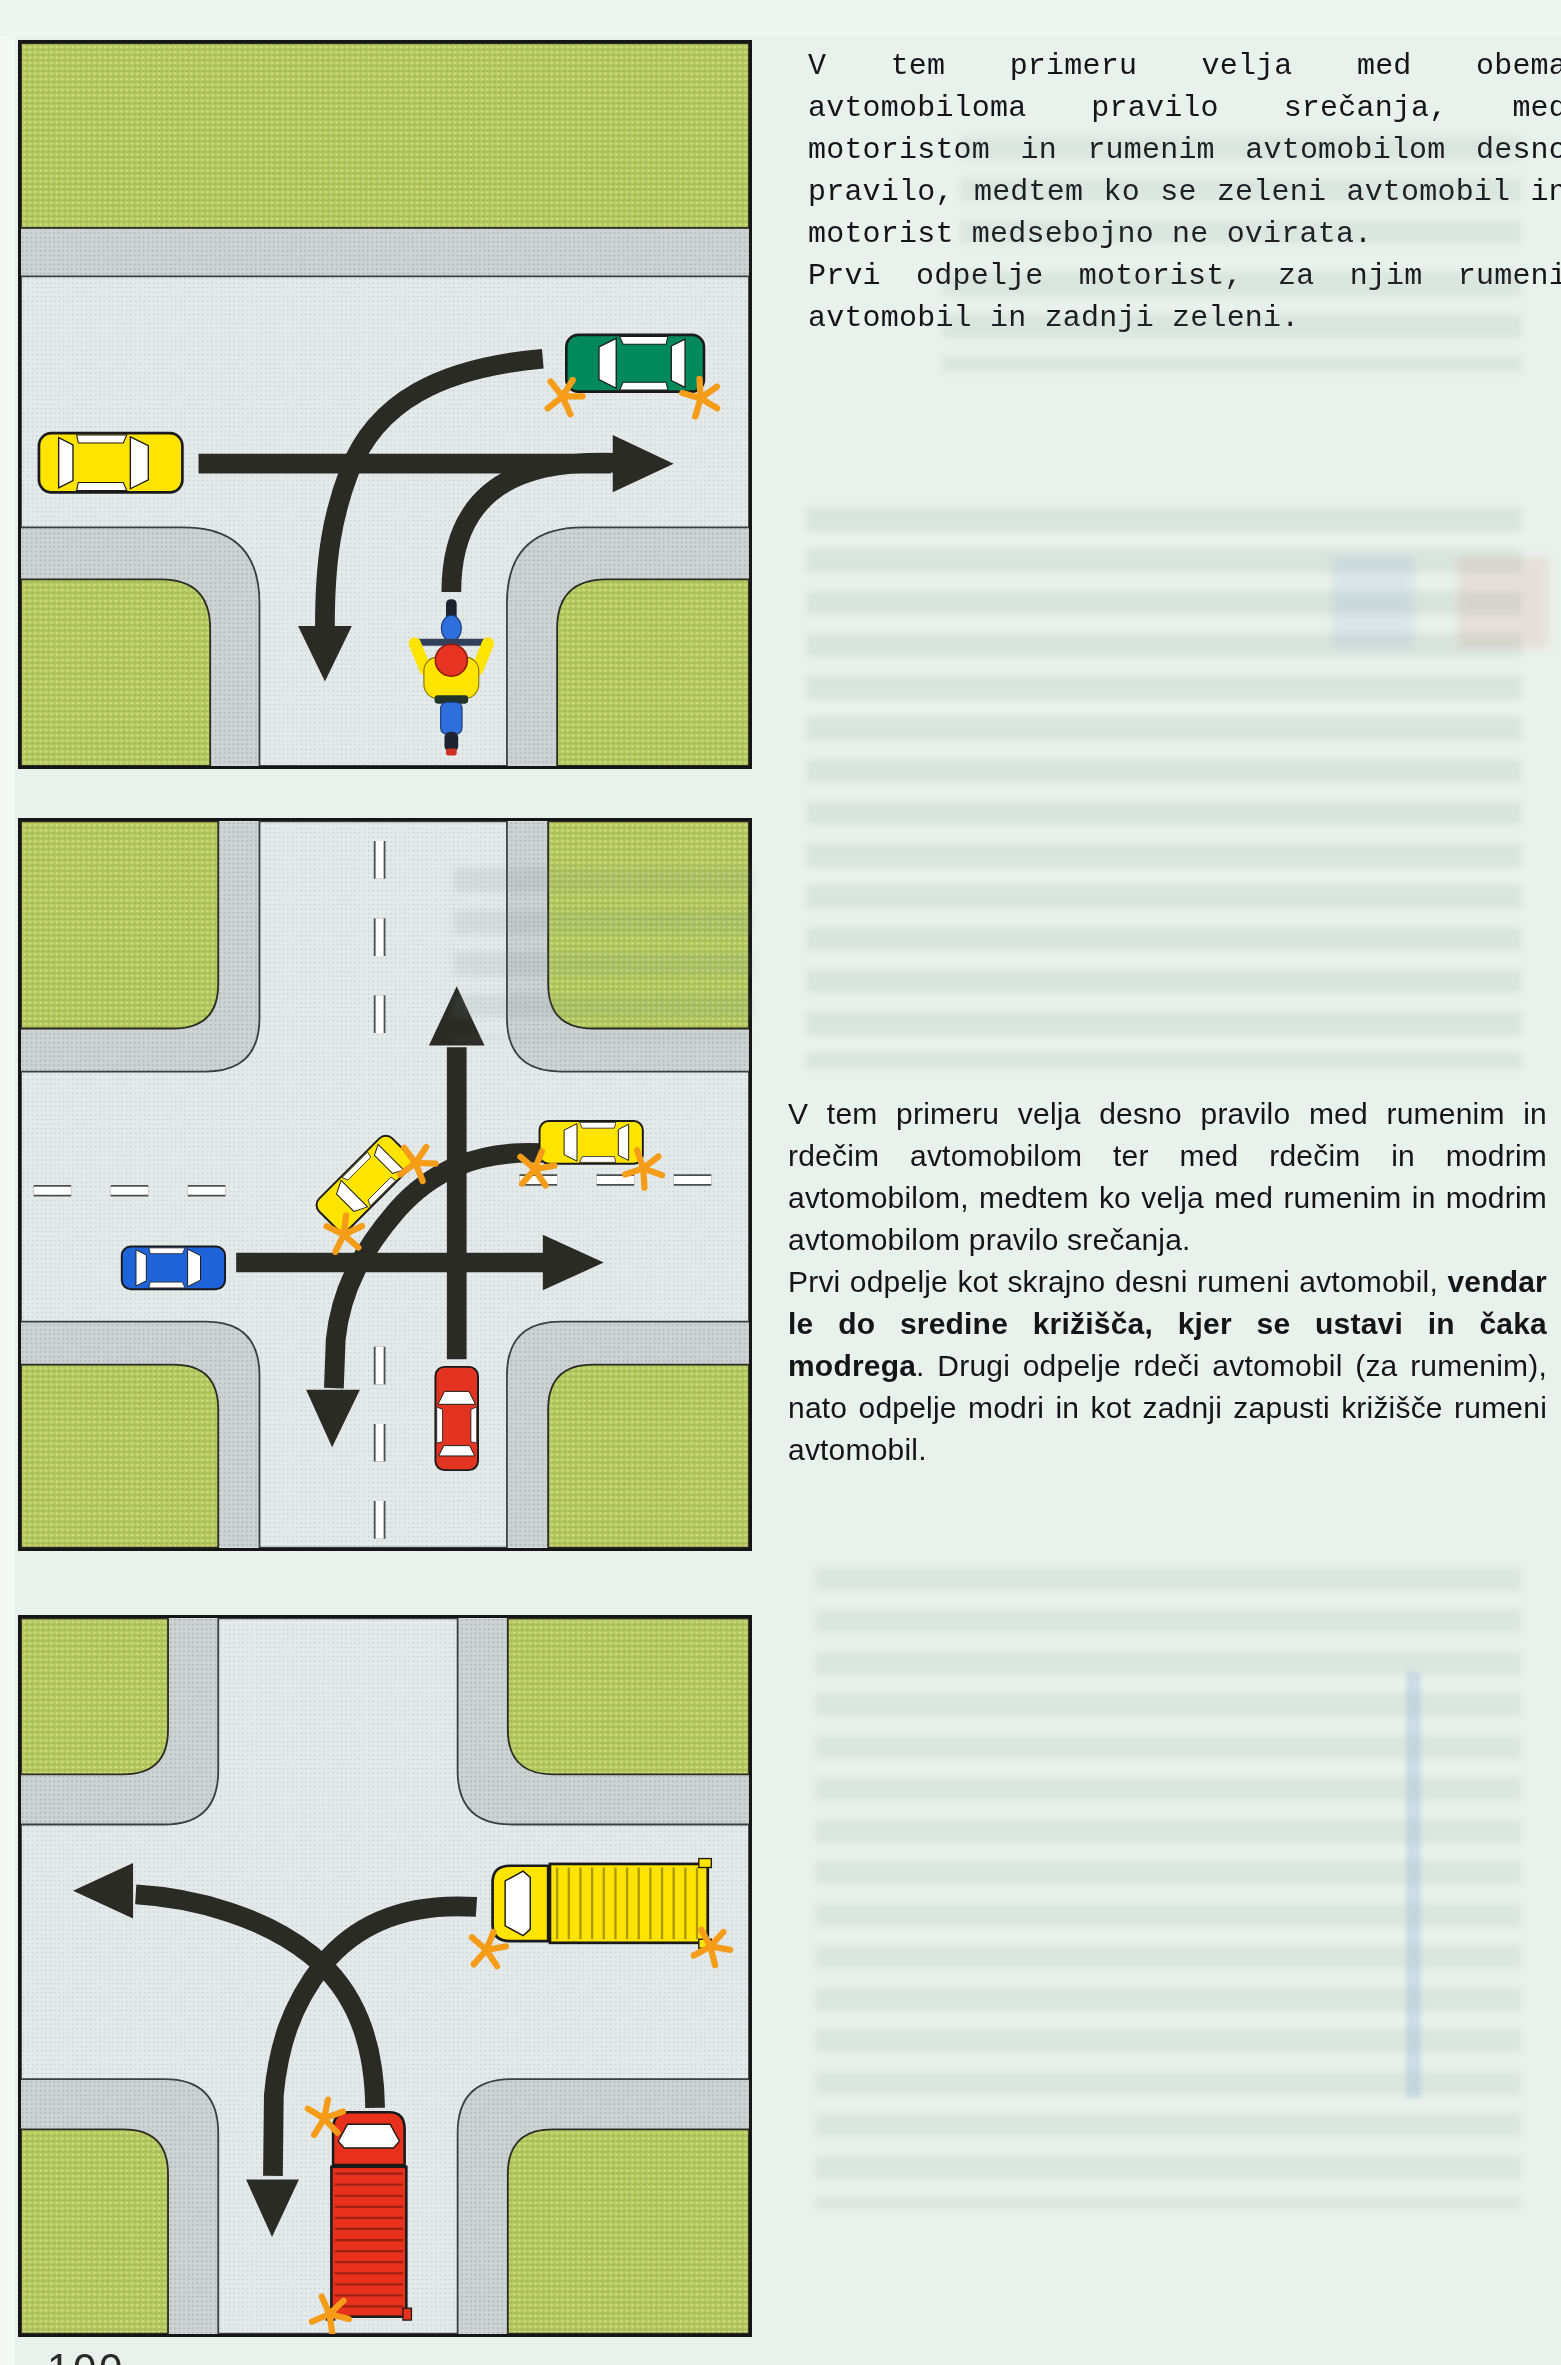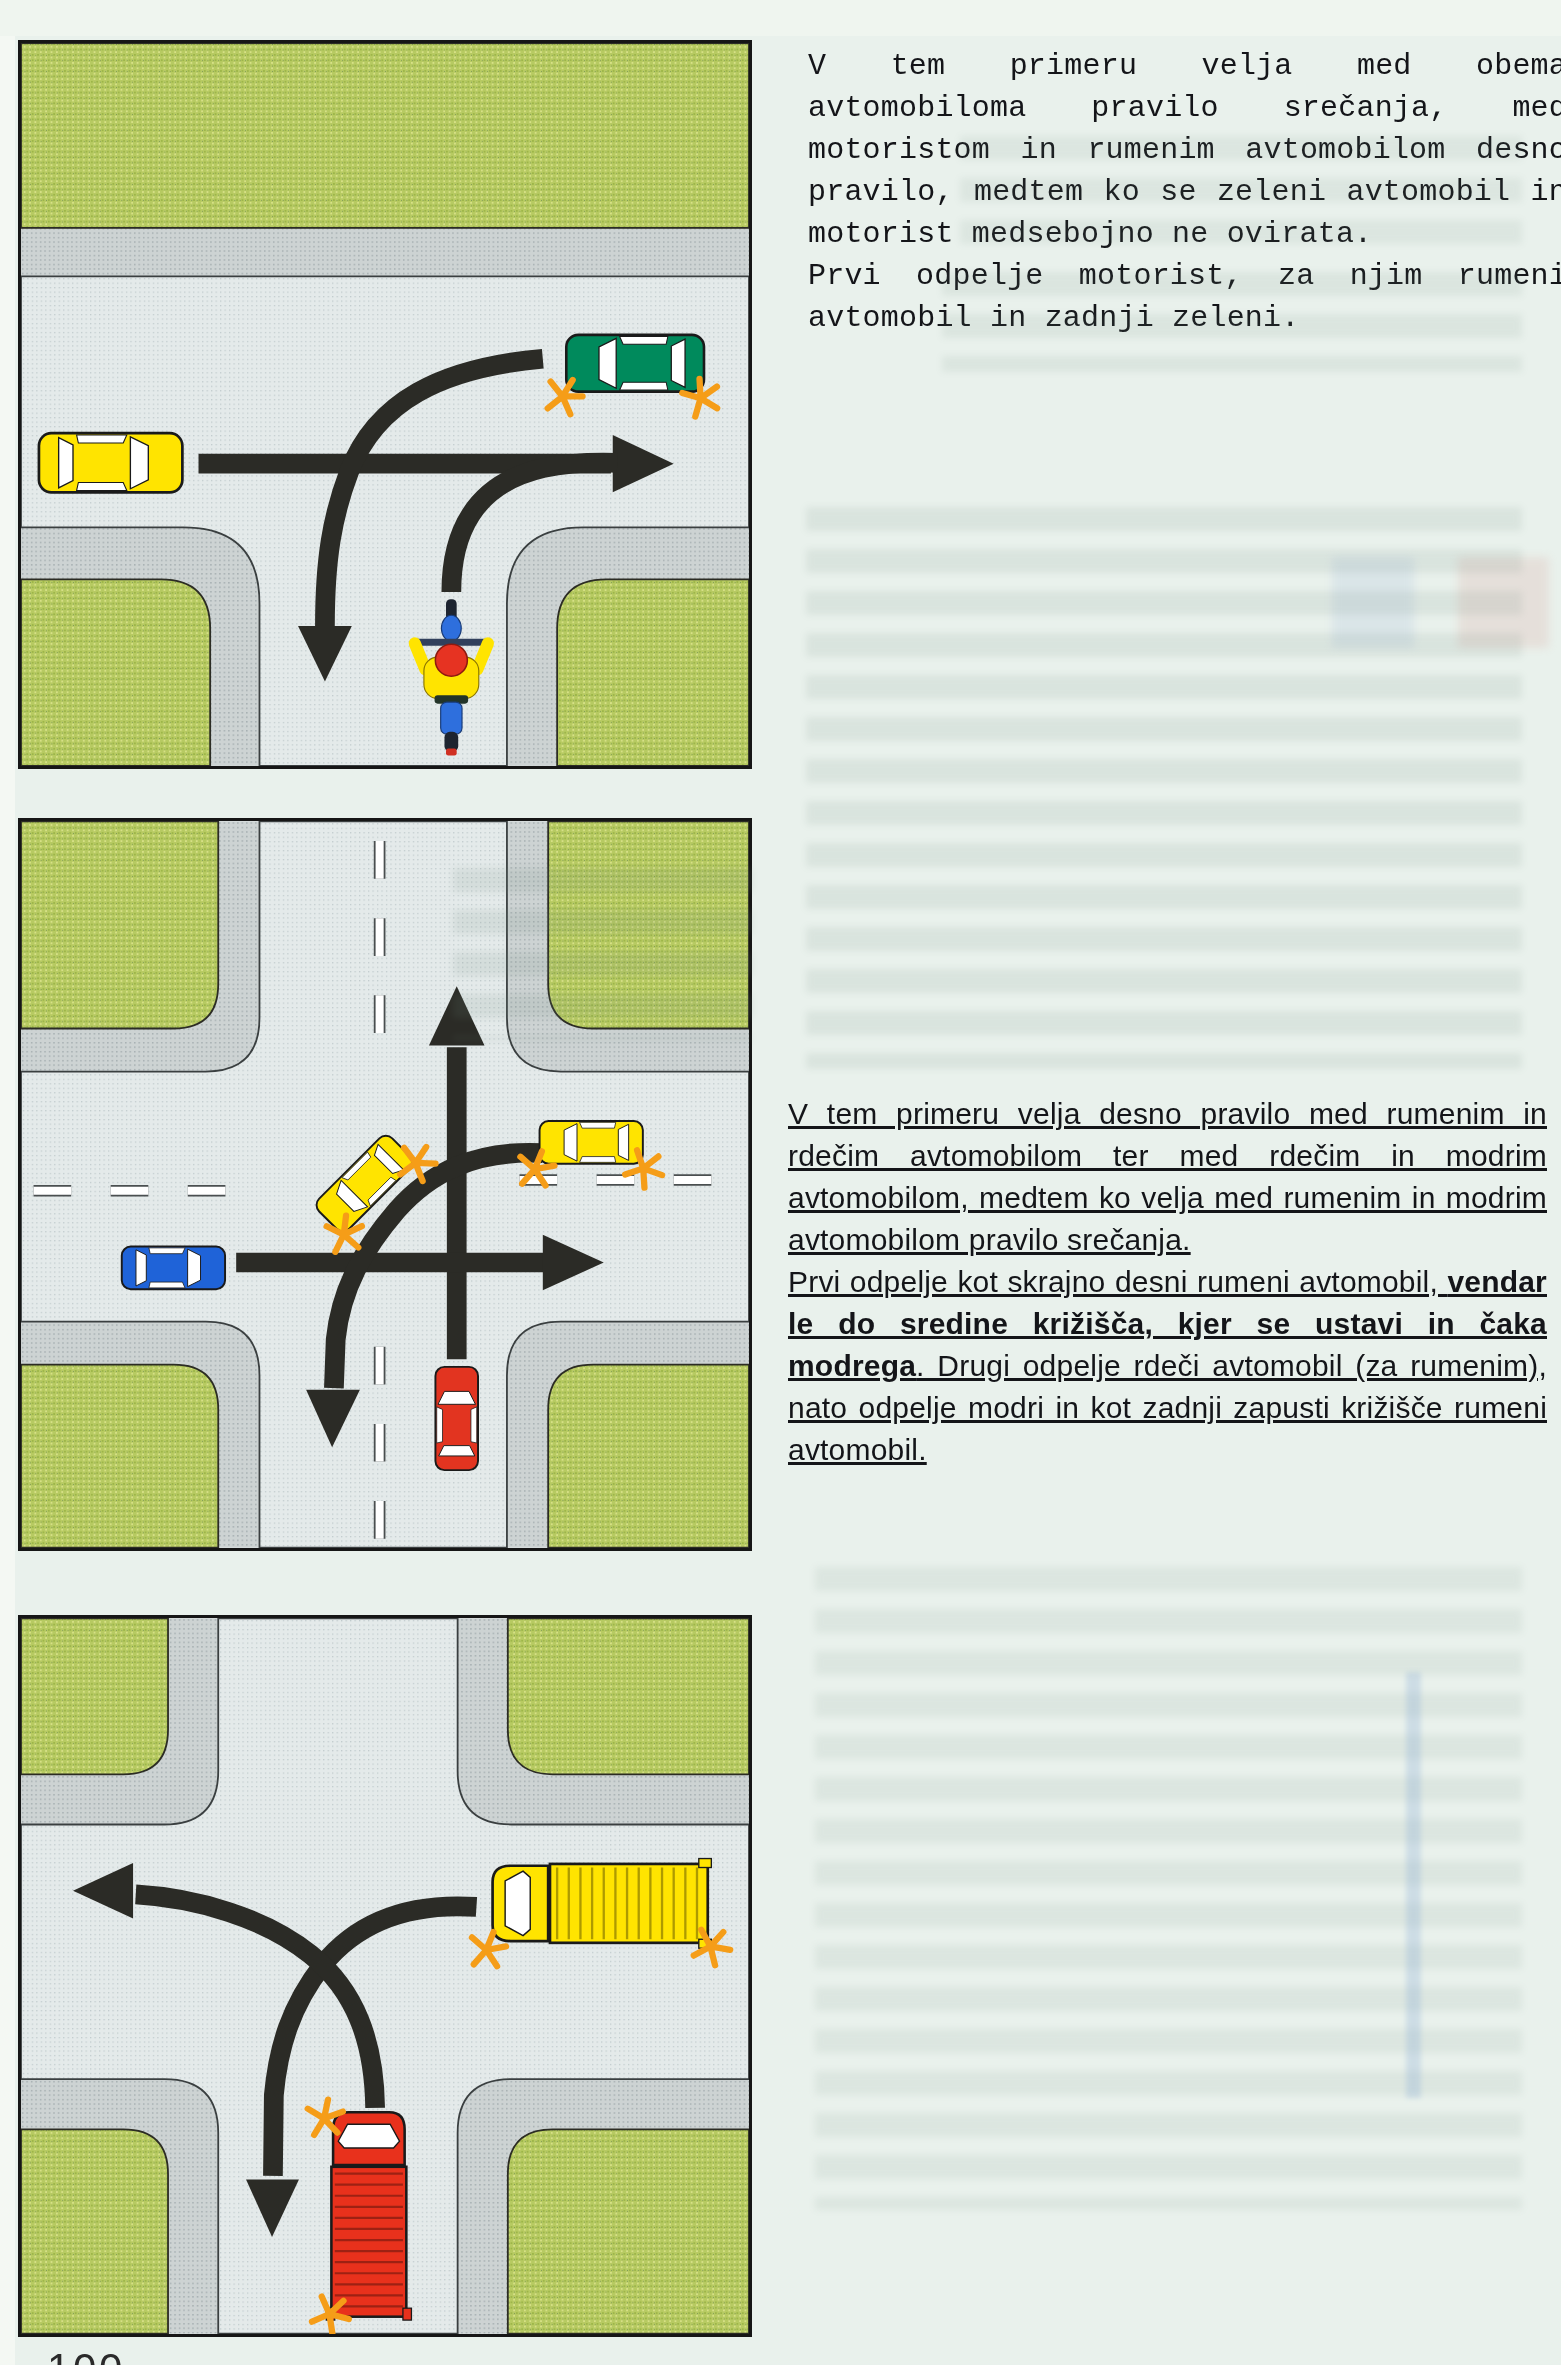--- a/index.html
+++ b/index.html
@@ -19,21 +19,21 @@
   .dash-under{fill:none;stroke:#4a4f50;stroke-width:13;stroke-dasharray:42 44;}
   .dash-over{fill:none;stroke:#ffffff;stroke-width:9;stroke-dasharray:42 44;}
   .arrow-shaft{fill:none;stroke:#2b2b26;stroke-width:22;stroke-linecap:butt;}
   .arrow-head{fill:#2b2b26;stroke:none;}
 
   .textcol{position:absolute;width:759px;font-size:30px;line-height:42px;
            text-align:justify;color:#141519;letter-spacing:0.2px;}
   .textcol p{margin:0;}
   .textcol .bold{font-weight:bold;}
   #block1{left:808px;top:45px;font-family:Liberation Mono, monospace;}
-  #block2{left:788px;top:1093px;text-decoration:underline;}
+  #block2{left:788px;top:1093px;}
   #block3{left:788px;top:2243px;}
 
   .page-number{position:absolute;left:47px;top:2345px;font-size:42px;color:#2a2a2a;
                letter-spacing:2.7px;}
 
   .ghost{position:absolute;pointer-events:none;filter:blur(3.6px);opacity:.12;
          background:repeating-linear-gradient(180deg,#6f8a7d 0 23.6px,transparent 23.6px 42px);}
   .ghost-blue{position:absolute;pointer-events:none;filter:blur(2.7px);opacity:.28;
               background:#86a9d4;}
   .ghost-signs{position:absolute;pointer-events:none;filter:blur(4.5px);opacity:.22;

